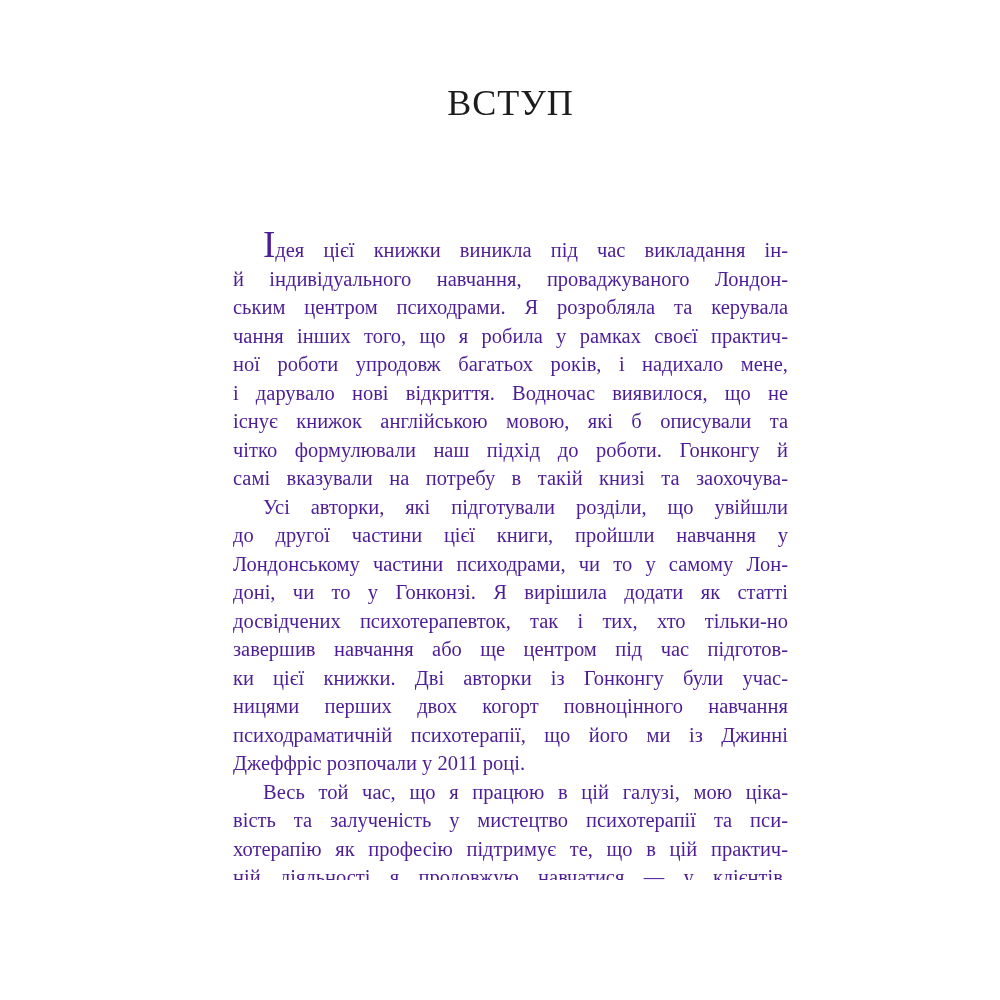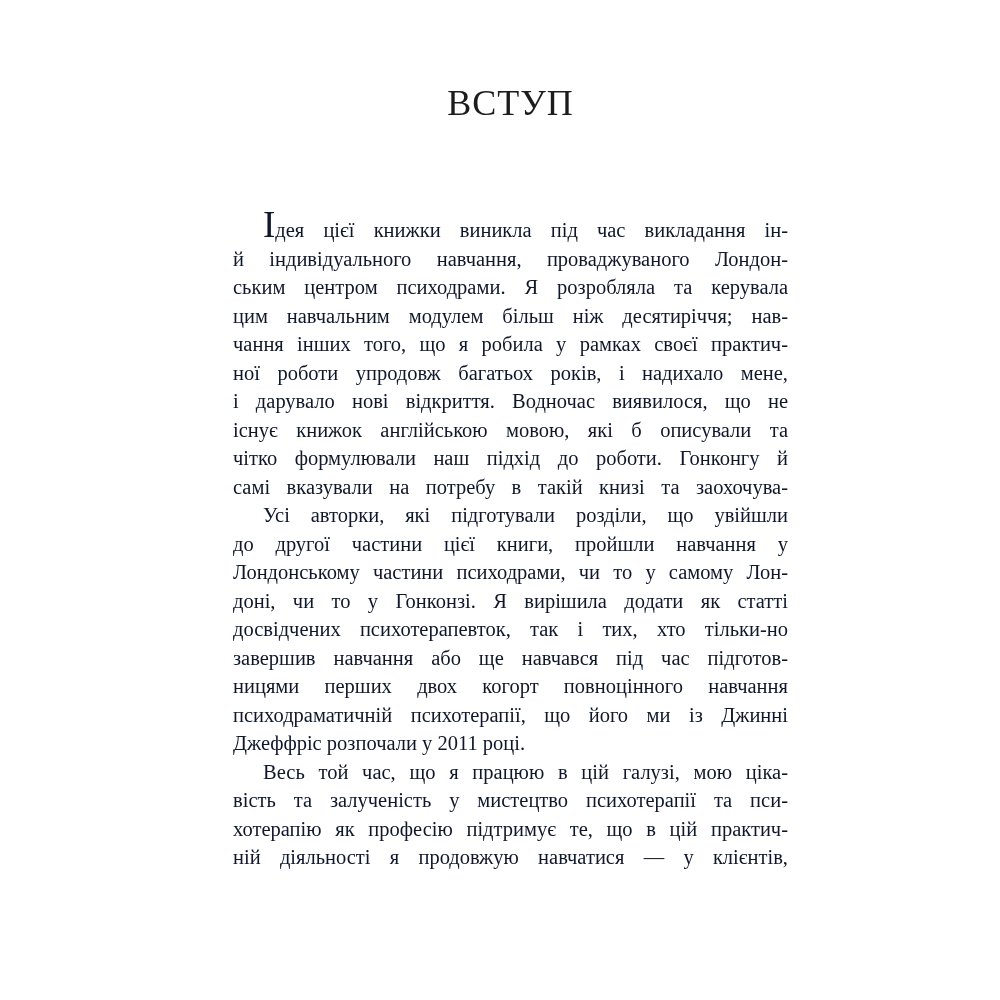--- a/index.html
+++ b/index.html
@@ -24,26 +24,26 @@
     width: 555px;
     text-align: center;
     font-size: 36px;
     font-weight: 400;
     letter-spacing: 1px;
     line-height: 1.1;
     color: #1c1c1c;
   }
   .body-text {
     position: absolute;
-    top: 216px;
+    top: 236px;
     left: 233px;
     width: 555px;
     font-size: 20.5px;
     line-height: 28.5px;
-    color: #0f172a;
+    color: #4c1d95;
   }
   .line {
     white-space: nowrap;
     text-align: justify;
     text-align-last: justify;
     height: 28.5px;
   }
   .line.pf {
     text-indent: 30px;
   }
@@ -60,34 +60,34 @@
 
 <div class="page">
 
   <div class="chapter-title">ВСТУП</div>
 
   <div class="body-text">
 
     <div class="line pf"><span class="dropcap">І</span><span>дея цієї книжки виникла під час викладання ін-</span></div>
     <div class="line">й індивідуального навчання, проваджуваного Лондон-</div>
     <div class="line">ським центром психодрами. Я розробляла та керувала</div>
-    <div class="line">цим навчальним модулем більш ніж десятиріччя; нав-</div>
     <div class="line">чання інших того, що я робила у рамках своєї практич-</div>
     <div class="line">ної роботи упродовж багатьох років, і надихало мене,</div>
     <div class="line">і дарувало нові відкриття. Водночас виявилося, що не</div>
     <div class="line">існує книжок англійською мовою, які б описували та</div>
     <div class="line">чітко формулювали наш підхід до роботи. Гонконгу й</div>
     <div class="line">самі вказували на потребу в такій книзі та заохочува-</div>
 
     <div class="line pf">Усі авторки, які підготували розділи, що увійшли</div>
     <div class="line">до другої частини цієї книги, пройшли навчання у</div>
     <div class="line">Лондонському частини психодрами, чи то у самому Лон-</div>
     <div class="line">доні, чи то у Гонконзі. Я вирішила додати як статті</div>
     <div class="line">досвідчених психотерапевток, так і тих, хто тільки-но</div>
-    <div class="line">завершив навчання або ще навчався під час підготов-</div>
+    <div class="line">завершив навчання або ще центром під час підготов-</div>
+    <div class="line">ки цієї книжки. Дві авторки із Гонконгу були учас-</div>
     <div class="line">ницями перших двох когорт повноцінного навчання</div>
     <div class="line">психодраматичній психотерапії, що його ми із Джинні</div>
     <div class="line pl">Джеффріс розпочали у 2011 році.</div>
 
     <div class="line pf">Весь той час, що я працюю в цій галузі, мою ціка-</div>
     <div class="line">вість та залученість у мистецтво психотерапії та пси-</div>
     <div class="line">хотерапію як професію підтримує те, що в цій практич-</div>
     <div class="line">ній діяльності я продовжую навчатися — у клієнтів,</div>
 
   </div>

